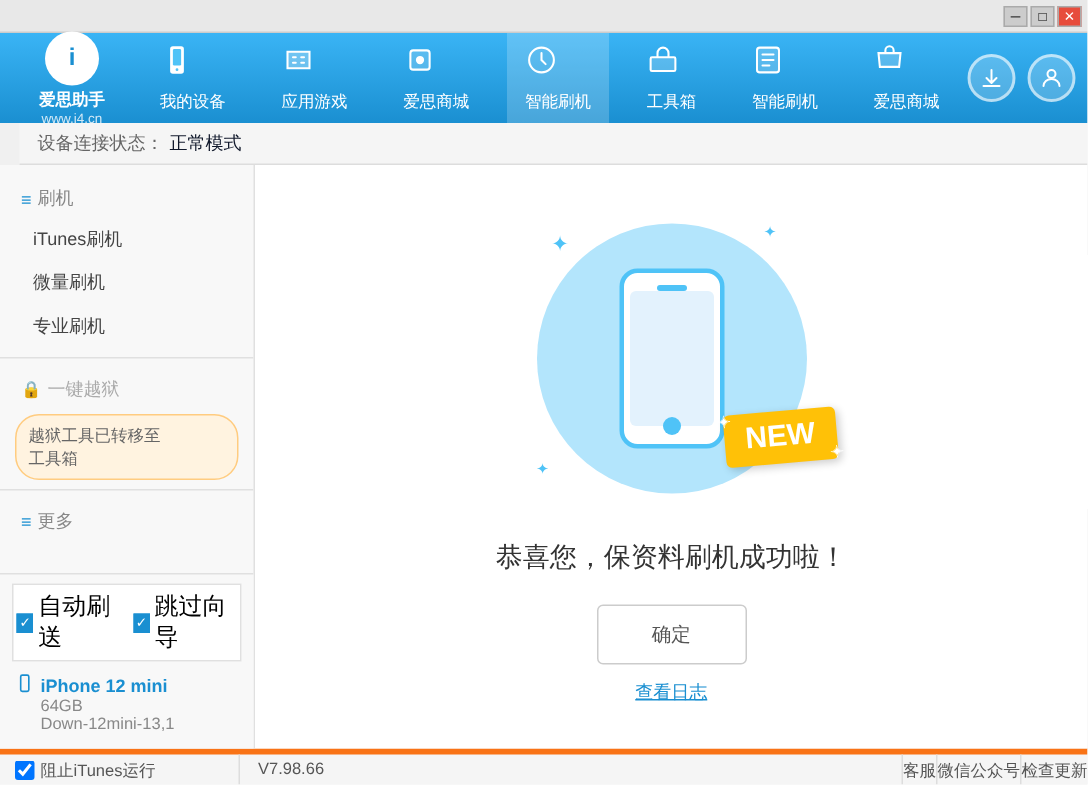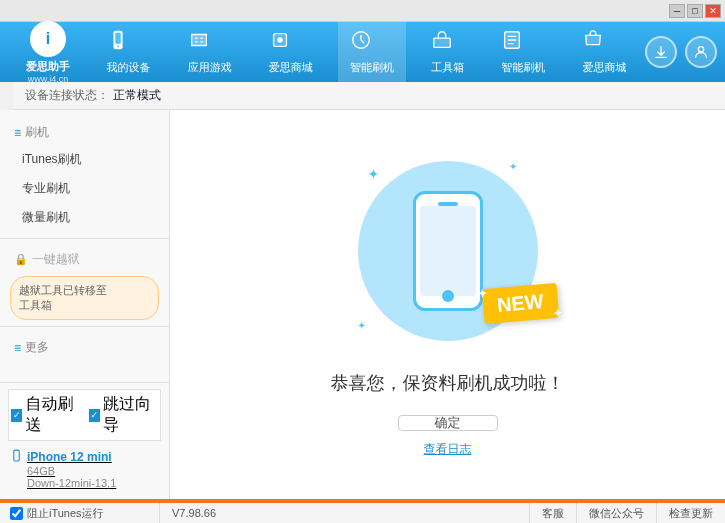--- a/index.html
+++ b/index.html
@@ -236,21 +236,21 @@
       right: -4px;
     }
 
     .success-text {
       font-size: 18px;
       color: #333;
       margin-bottom: 20px;
     }
     .confirm-btn {
       width: 100px;
-      height: 16px;
+      height: 40px;
       background: white;
       border: 1px solid #ccc;
       border-radius: 4px;
       font-size: 13px;
       cursor: pointer;
       color: #555;
       display: flex; align-items: center; justify-content: center;
       margin-bottom: 10px;
     }
     .back-link {
@@ -295,21 +295,20 @@
       align-items: flex-start;
       gap: 8px;
       padding: 4px 2px;
       border: 1px solid #e0e0e0;
       background: white;
       margin-bottom: 4px;
     }
 
     .sidebar-device-info {
       padding: 4px 2px;
-      text-decoration: underline;
     }
     .device-name { font-size: 12px; color: #1a8fd1; font-weight: bold; }
     .device-detail { font-size: 11px; color: #888; }
 
     .bottom-status {
       height: 24px;
       background: #f5f5f5;
       border-top: 4px solid #f97316;
       display: flex;
       align-items: center;
@@ -323,21 +322,21 @@
       height: 100%;
       display: flex; align-items: center;
       min-width: 160px;
     }
     .bottom-status-links {
       display: flex;
       height: 100%;
       margin-left: auto;
     }
     .bottom-link {
-      padding: 0 12px;
+      padding: 0 0;
       border-left: 1px solid #ddd;
       height: 100%;
       display: flex; align-items: center;
       cursor: pointer; color: #555; font-size: 11px;
     }
     .version-info { padding: 0 12px; display: flex; align-items: center; }
   </style>
 </head>
 <body>
 
@@ -457,24 +456,24 @@
     <div class="sidebar-content">
 
       <div class="sidebar-section-title">
         <span style="color:#1a8fd1;">≡</span>
         <span>刷机</span>
       </div>
       <div class="sidebar-item">
         <span>iTunes刷机</span>
       </div>
       <div class="sidebar-item">
+        <span>微量刷机</span>
+      </div>
+      <div class="sidebar-item">
         <span>专业刷机</span>
-      </div>
-      <div class="sidebar-item">
-        <span>微量刷机</span>
       </div>
 
       <div class="sidebar-divider"></div>
 
       <div class="sidebar-section-title">
         <span style="color:#aaa;font-size:11px;">🔒</span>
         <span style="color:#aaa;">一键越狱</span>
       </div>
       <div class="sidebar-notice">
         <span>越狱工具已转移至<br>工具箱</span>

